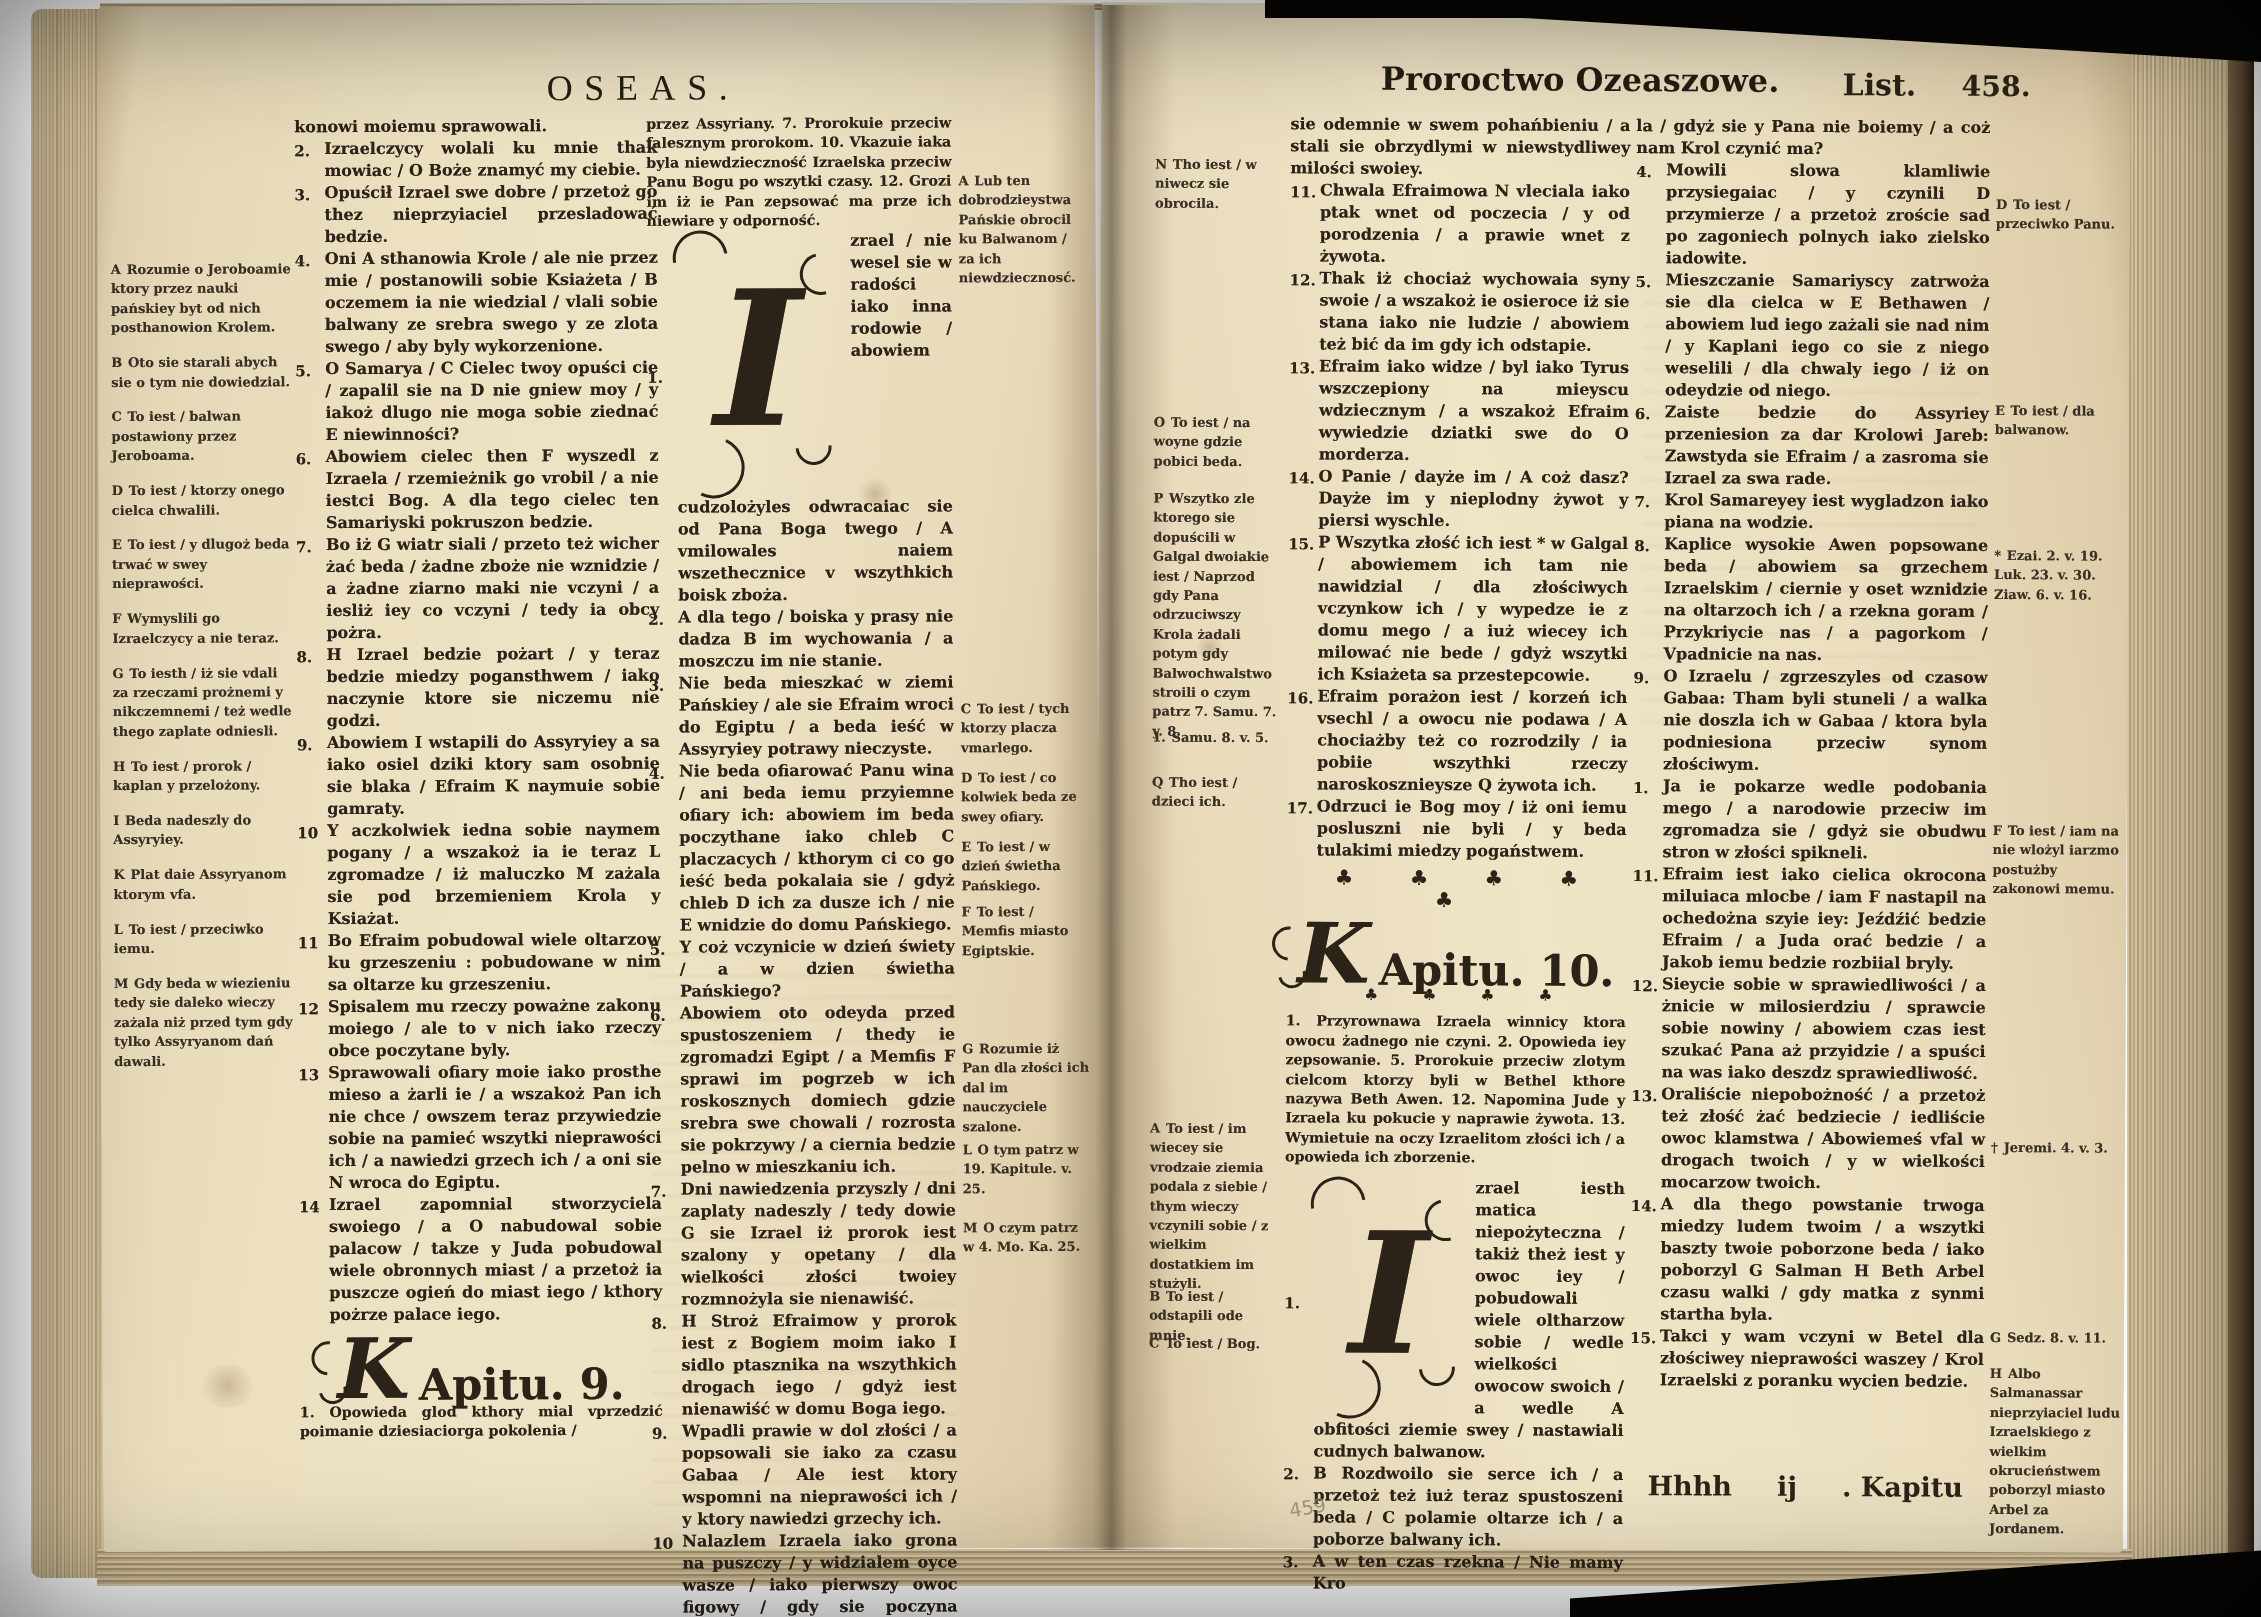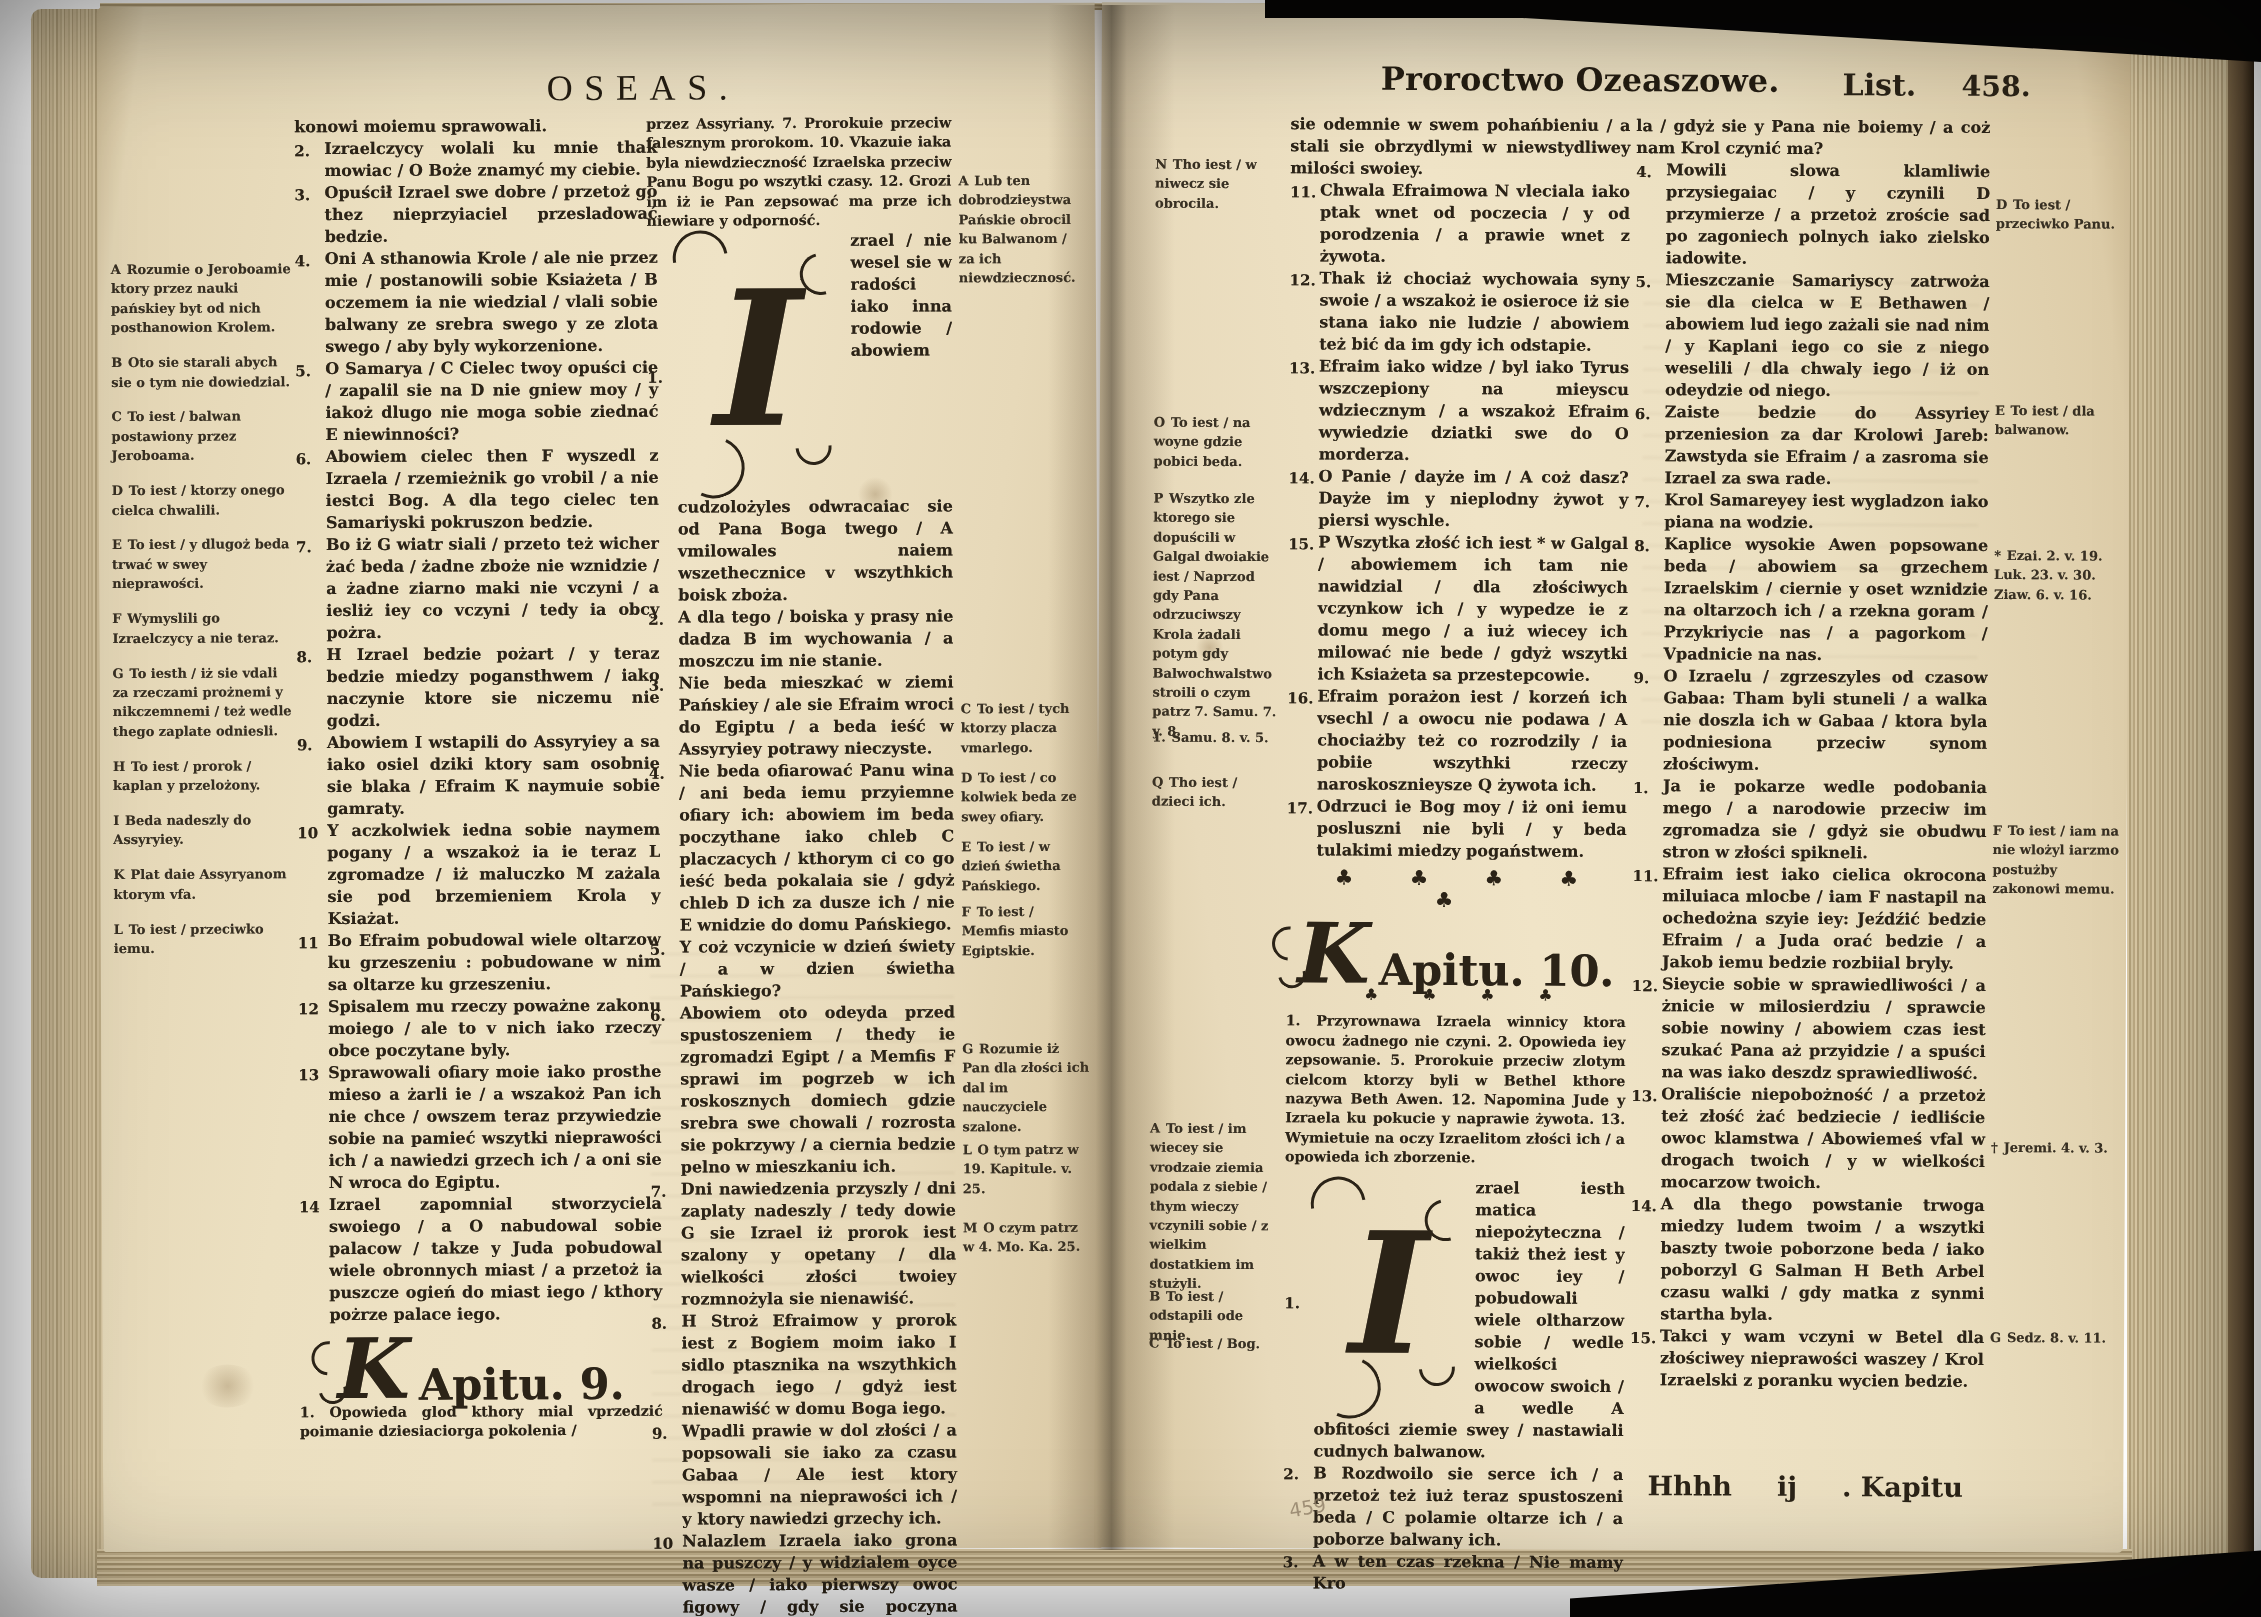--- a/index.html
+++ b/index.html
@@ -128,20 +128,21 @@
         <p class="note"><b class="nid">G</b><span>To iesth / iż sie vdali za rzeczami prożnemi y nikczemnemi / też wedle thego zaplate odniesli.</span></p>
 
         <p class="note"><b class="nid">H</b><span>To iest / prorok / kaplan y przelożony.</span></p>
 
         <p class="note"><b class="nid">I</b><span>Beda nadeszly do Assyryiey.</span></p>
 
         <p class="note"><b class="nid">K</b><span>Plat daie Assyryanom ktorym vfa.</span></p>
 
         <p class="note"><b class="nid">L</b><span>To iest / przeciwko iemu.</span></p>
 
+        <p class="note"><b class="nid">M</b><span>Gdy beda w wiezieniu tedy sie daleko wieczy zażala niż przed tym gdy tylko Assyryanom dań dawali.</span></p>
       </div>
 
     <div class="col" style="left:297px;top:115px;width:363px">
       <p class="lead">konowi moiemu sprawowali.</p>
       <div>
 
           <div class="vrow">
             <span class="vnum">2.</span>
             <span class="vtext">Izraelczycy wolali ku mnie thak mowiac / O Boże znamyć my ciebie.</span>
           </div>
@@ -444,20 +445,21 @@
           </div>
         </div>
     </div>
 
     <p class="note" style="left:1993px;top:193px;width:133px"><b class="nid">D</b><span>To iest / przeciwko Panu.</span></p>
     <p class="note" style="left:1993px;top:399px;width:133px"><b class="nid">E</b><span>To iest / dla balwanow.</span></p>
     <p class="note" style="left:1993px;top:544px;width:133px"><b class="nid">*</b><span>Ezai. 2. v. 19. Luk. 23. v. 30. Ziaw. 6. v. 16.</span></p>
     <p class="note" style="left:1993px;top:819px;width:133px"><b class="nid">F</b><span>To iest / iam na nie wlożyl iarzmo postużby zakonowi memu.</span></p>
     <p class="note" style="left:1993px;top:1136px;width:133px"><b class="nid">†</b><span>Jeremi. 4. v. 3.</span></p>
     <p class="note" style="left:1993px;top:1326px;width:133px"><b class="nid">G</b><span>Sedz. 8. v. 11.</span></p>
+    <p class="note" style="left:1993px;top:1362px;width:133px"><b class="nid">H</b><span>Albo Salmanassar nieprzyiaciel ludu Izraelskiego z wielkim okrucieństwem poborzyl miasto Arbel za Jordanem.</span></p>
 
     <div class="sigrow">
       <span>Hhhh</span>
       <span>ij</span>
       <span>. Kapitu</span>
     </div>
     <div class="pencil">459</div>
   </div>
 
   <div class="gutter"></div>

